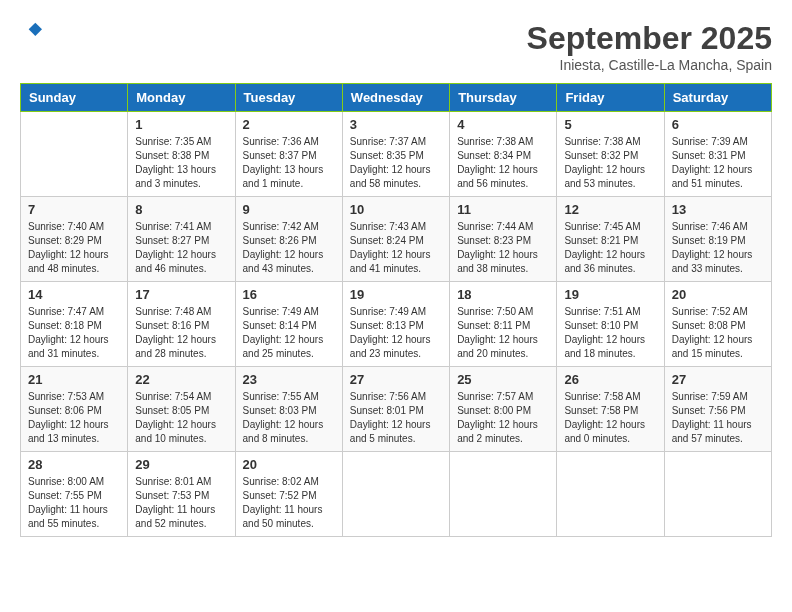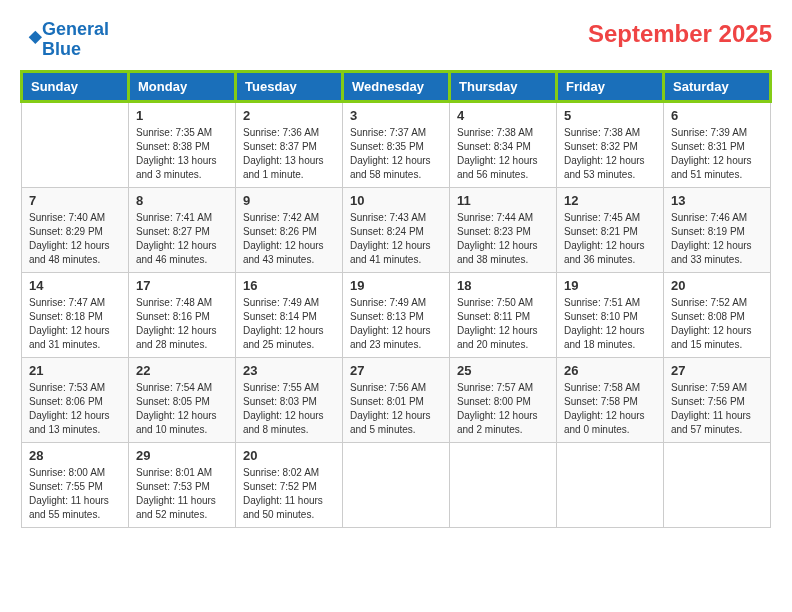--- a/index.html
+++ b/index.html
@@ -31,40 +31,40 @@
     }
     .logo-icon {
       width: 20px;
       height: 20px;
       margin-left: 2px;
     }
     .title-block {
       text-align: right;
     }
     .month-title {
-      font-size: 24px;
+      font-size: 32px;
       font-weight: bold;
-      color: #ef4444;
+      color: #404040;
     }
     .subtitle {
       font-size: 14px;
       color: #555;
     }
     table {
       width: 100%;
       border-collapse: collapse;
       border: 1px solid #ccc;
     }
     thead tr th {
       background-color: #1a6fba;
       color: #fff;
       text-align: left;
       padding: 6px 8px;
       font-size: 13px;
-      border: 3px solid #84cc16;
+      border: 1px solid #84cc16;
       margin-left: 8px;
     }
     tbody tr {
       border-bottom: 1px solid #ccc;
     }
     tbody tr td {
       vertical-align: top;
       padding: 5px 7px;
       font-size: 10.5px;
       color: #333;
@@ -97,27 +97,24 @@
 <body>
 
 <div class="header">
   <div class="logo">
     <div>
       <svg class="logo-icon" viewBox="0 0 30 30" width="38" height="38">
         <polygon points="20,4 30,14 20,24 10,14" fill="#1a6fba"></polygon>
         <polygon points="22,4 30,12" fill="#4da6e8" opacity="0.7"></polygon>
       </svg>
     </div>
-    <div class="logo-text">
-      <span>General</span><br>
-      <span style="color:#1a6fba;">Blue</span>
-    </div>
   </div>
   <div class="title-block">
     <div class="month-title">September 2025</div>
+    <div class="subtitle">Iniesta, Castille-La Mancha, Spain</div>
   </div>
 </div>
 
 <table>
   <thead>
     <tr>
     <th>Sunday</th>
         <th>Monday</th>
         <th>Tuesday</th>
         <th>Wednesday</th>

